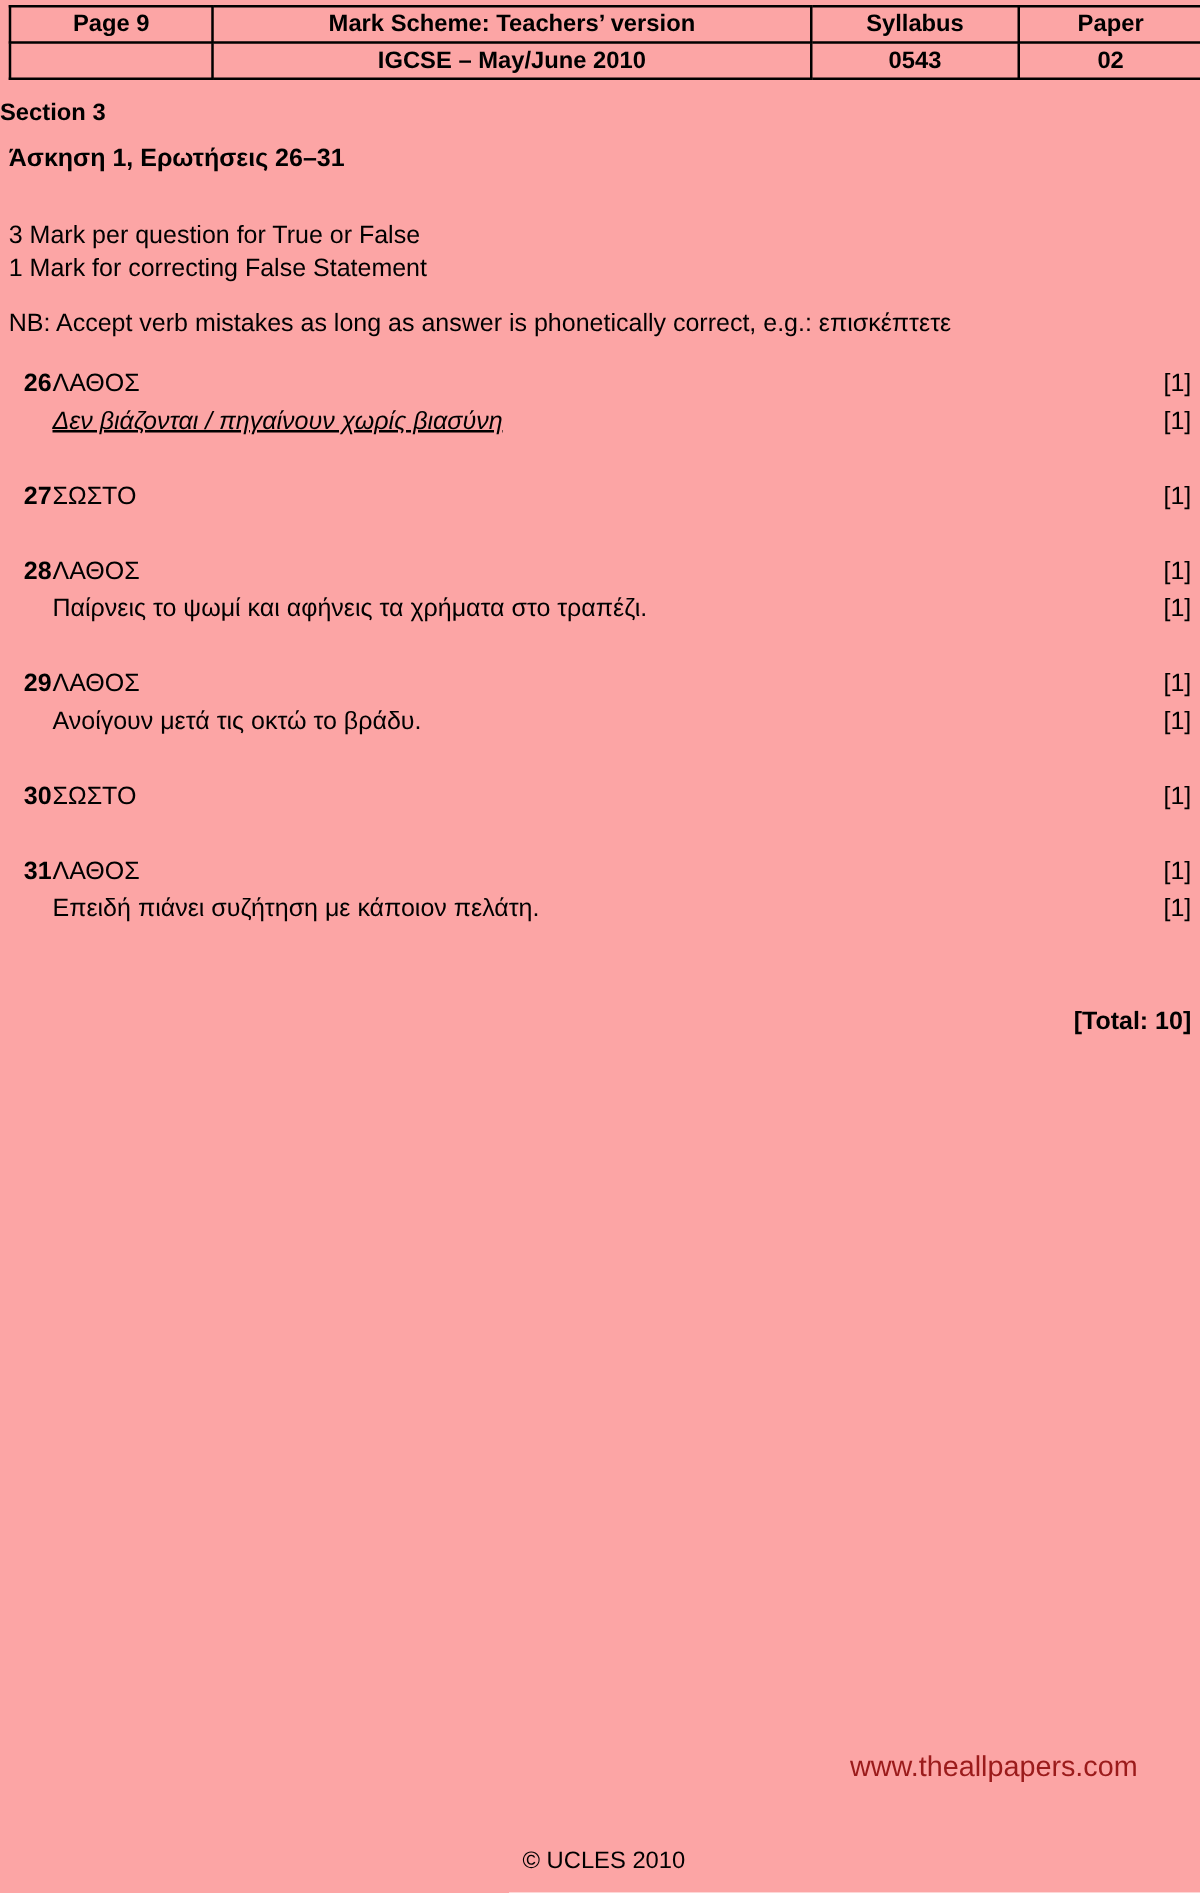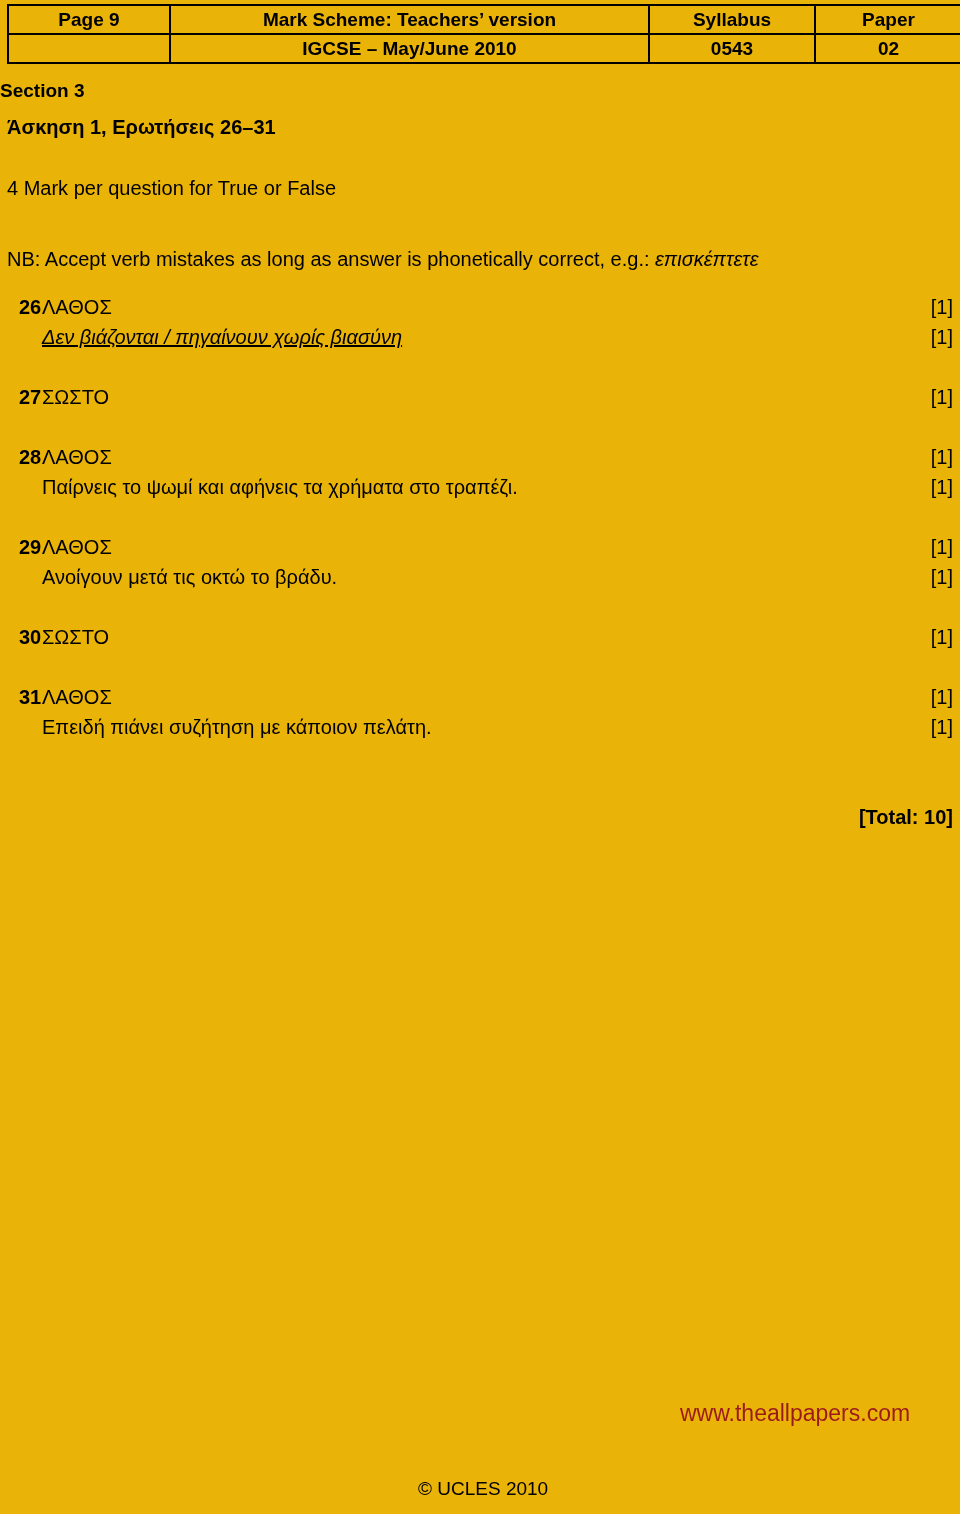--- a/index.html
+++ b/index.html
@@ -9,21 +9,21 @@
   }
   body {
     font-family: "Liberation Sans", sans-serif;
     color: #000000;
   }
   .page {
     position: relative;
     width: 960px;
     height: 1514px;
     margin: 0;
-    background: #eab308;
+    background: #fca5a5;
     overflow: hidden;
   }
 
   
   .hdr-table {
     position: absolute;
     left: 7px;
     top: 4px;
     width: 946px;
     border-collapse: collapse;
@@ -71,21 +71,20 @@
     white-space: nowrap;
   }
   .nb-line {
     position: absolute;
     top: 248px;
     left: 7px;
     font-size: 20px;
     white-space: nowrap;
   }
   .nb-line .gr-italic {
-    font-style: italic;
   }
 
   
   .answers {
     position: absolute;
     top: 292px;
     left: 0;
     width: 960px;
   }
   .ans-item {
@@ -181,21 +180,22 @@
       <td class="col-paper">02</td>
     </tr>
   </tbody>
     </table>
 
   <div class="section-title">Section 3</div>
 
   <div class="exercise-title">Άσκηση 1, Ερωτήσεις 26–31</div>
 
   <div class="instructions">
-    <div>4 Mark per question for True or False</div>
+    <div>3 Mark per question for True or False</div>
+    <div>1 Mark for correcting False Statement</div>
   </div>
 
   <div class="nb-line"><span>NB: Accept verb mistakes as long as answer is phonetically correct, e.g.: </span><span class="gr-italic">επισκέπτετε</span></div>
 
   <div class="answers" id="answers-list">
       <div class="ans-item">
         <div class="ans-row">
           <span class="ans-num">26</span>
           <span class="ans-main">ΛΑΘΟΣ</span>
           <span class="ans-mark">[1]</span>

